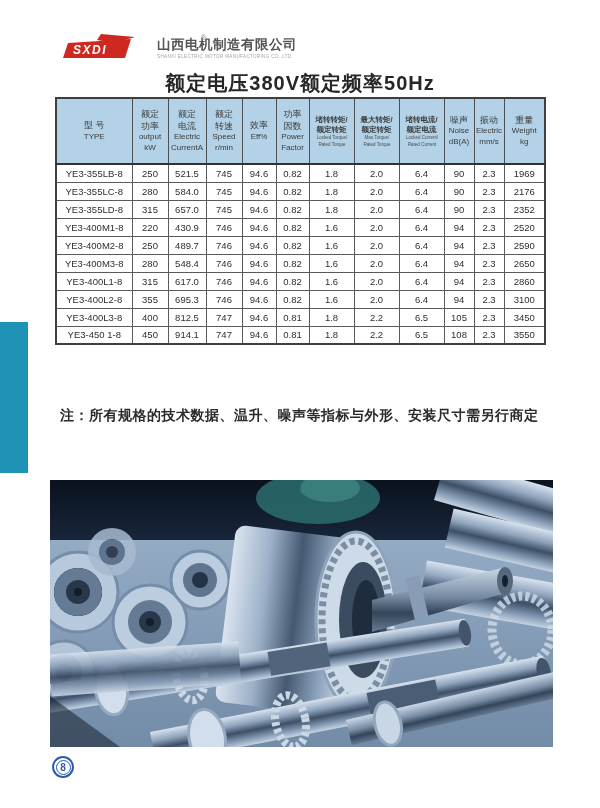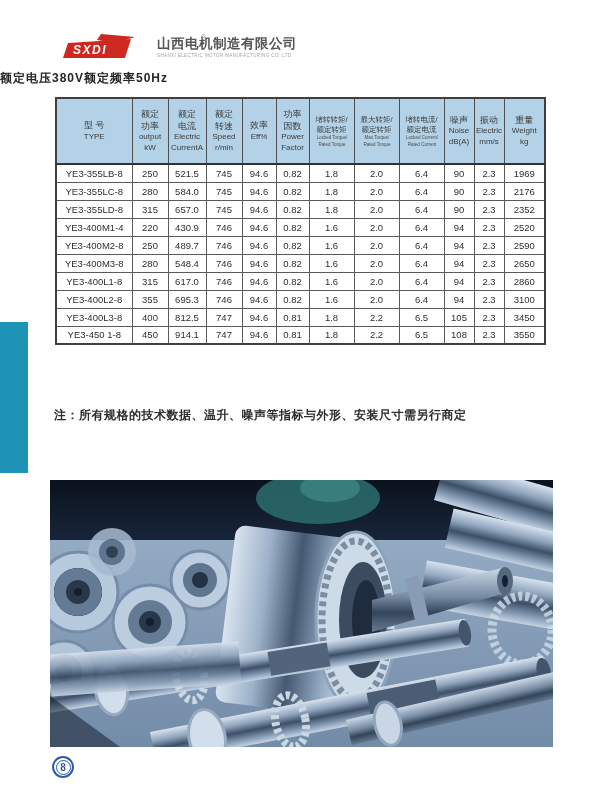--- a/index.html
+++ b/index.html
@@ -3,54 +3,54 @@
 <meta charset="utf-8">
 <style>
   * { margin:0; padding:0; box-sizing:border-box; }
   html,body { width:600px; height:808px; }
   body {
     position:relative; width:600px; height:808px; background:#ffffff;
     font-family:"Liberation Sans","DejaVu Sans",sans-serif; overflow:hidden;
   }
 
   
-  .brand { position:absolute; left:63px; top:34px; display:flex; align-items:flex-start; }
+  .brand { position:absolute; left:63px; top:34px; display:flex; align-items:center; }
   .brand-mark { position:relative; width:76px; height:26px; }
   .brand-reg { position:absolute; left:138px; top:0px; font-size:7px; color:#8a8a8a; }
   .brand-text { margin-left:18px; padding-top:3px; }
   .brand-cn { font-size:13.5px; font-weight:bold; color:#565656; letter-spacing:0.5px; line-height:14px; }
   .brand-en { font-size:4.5px; color:#a3a3a3; letter-spacing:0.4px; margin-top:2px; white-space:nowrap; }
 
   
   .page-title {
-    position:absolute; left:0; top:70px; width:100%; text-align:left;
-    font-size:12px; font-weight:bold; color:#262626; letter-spacing:1px;
+    position:absolute; left:0; top:70px; width:100%; text-align:center;
+    font-size:20px; font-weight:bold; color:#262626; letter-spacing:1px;
   }
 
   
   .spec-wrap { position:absolute; left:55px; top:97px; width:489px; }
   table.spec { width:489px; border-collapse:collapse; table-layout:fixed; border:2px solid #3f3f3f; }
   table.spec th {
     background:#b3d2e7; border:1px solid #4f4f4f; border-bottom:2px solid #333;
     height:66px; vertical-align:middle; text-align:center;
     font-weight:normal; color:#3a3a3a; padding:0;
   }
   table.spec td {
     border:1px solid #5a5a5a; height:18px; text-align:center;
     font-size:9.5px; color:#2e2e2e; padding:0 1px; background:#ffffff;
     white-space:nowrap; overflow:hidden;
   }
   .hl  { display:block; font-size:9px;  line-height:11.5px; }
   .hle { display:block; font-size:8px;  line-height:10.5px; }
-  .hcs { display:block; font-size:7.5px; line-height:9.5px; }  
+  .hcs { display:block; font-size:7.5px; line-height:9.5px;font-weight:bold; }  
   .hes { display:block; font-size:5px;  line-height:6.5px; color:#4a4a4a; transform:scale(0.9); } 
 
   
   .note {
-    position:absolute; left:54px; top:407px; font-size:12px; font-weight:bold;
+    position:absolute; left:60px; top:407px; font-size:14px; font-weight:bold;
     color:#2b2b2b; letter-spacing:0.5px;text-align:center;
   }
 
   
   .side-bar { position:absolute; left:0; top:322px; width:28px; height:151px; background:#1f93b5; }
 
   
   .photo { position:absolute; left:50px; top:480px; width:503px; height:267px; overflow:hidden; }
   .photo svg { display:block; }
 
@@ -208,21 +208,21 @@
           <td>94.6</td>
           <td>0.82</td>
           <td>1.8</td>
           <td>2.0</td>
           <td>6.4</td>
           <td>90</td>
           <td>2.3</td>
           <td>2352</td>
         </tr>
         <tr>
-          <td>YE3-400M1-4</td>
+          <td>YE3-400M1-8</td>
           <td>220</td>
           <td>430.9</td>
           <td>746</td>
           <td>94.6</td>
           <td>0.82</td>
           <td>1.6</td>
           <td>2.0</td>
           <td>6.4</td>
           <td>94</td>
           <td>2.3</td>

